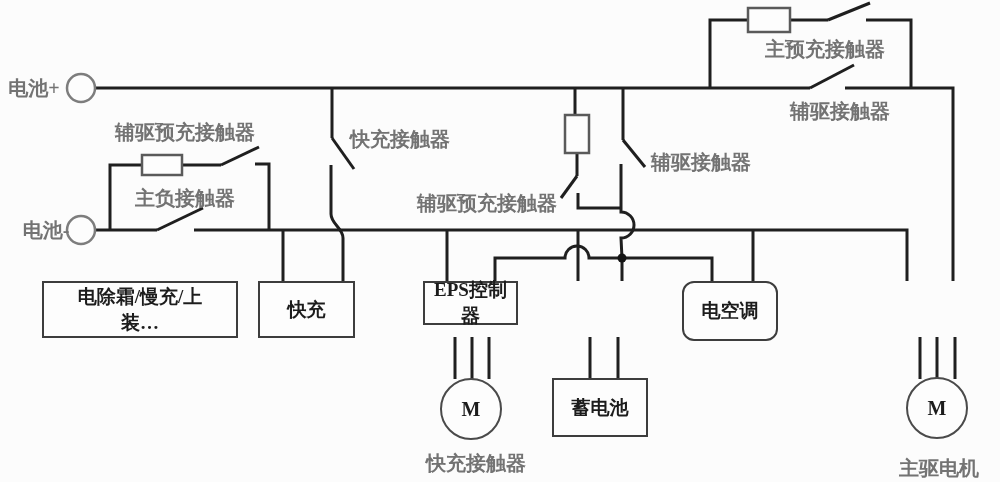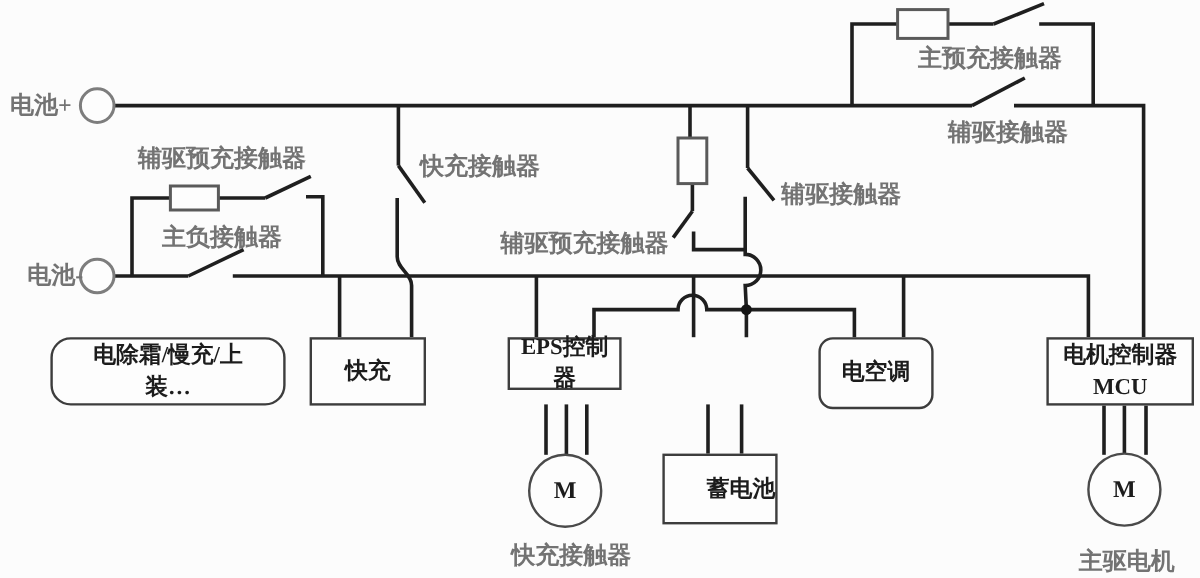--- a/index.html
+++ b/index.html
@@ -130,45 +130,41 @@
   <div class="lbl" style="left:16px;top:220px;width:60px;">电池-</div>
 
   <div class="lbl" style="left:110px;top:122px;width:150px;">辅驱预充接触器</div>
   <div class="lbl" style="left:120px;top:188px;width:130px;">主负接触器</div>
   <div class="lbl" style="left:345px;top:129px;width:110px;">快充接触器</div>
   <div class="lbl" style="left:412px;top:177px;width:150px;margin-top:16px;">辅驱预充接触器</div>
   <div class="lbl" style="left:646px;top:152px;width:110px;">辅驱接触器</div>
   <div class="lbl" style="left:760px;top:39px;width:130px;">主预充接触器</div>
   <div class="lbl" style="left:785px;top:101px;width:110px;">辅驱接触器</div>
 
-  <div class="box" style="left:42px;top:281px;width:196px;height:57px;border-radius:17px;">
+  <div class="box" style="left:42px;top:281px;width:196px;height:57px;">
     <span>电除霜/慢充/上</span>
     <span>装…</span>
   </div>
 
   <div class="box" style="left:258px;top:281px;width:97px;height:57px;">
     <span>快充</span>
   </div>
 
   <div class="box" style="left:423px;top:281px;width:95px;height:44px;">
     <span>EPS控制</span>
     <span>器</span>
   </div>
 
 
   <div class="box" style="left:682px;top:281px;width:96px;height:60px;border-radius:12px;">
     <span>电空调</span>
   </div>
 
-  <div class="box" style="left:872px;top:281px;width:123px;height:57px;">
-    <span>电机控制器</span>
-    <span>MCU</span>
-  </div>
 
-  <div class="box" style="left:552px;top:378px;width:96px;height:59px;align-items:flex-end;">
+  <div class="box" style="left:552px;top:378px;width:96px;height:59px;">
     <span>蓄电池</span>
   </div>
 
   <div class="motor" style="left:440px;top:378px;width:62px;height:62px;">
     <span>M</span>
   </div>
   <div class="motor" style="left:906px;top:377px;width:62px;height:62px;">
     <span>M</span>
   </div>
 

